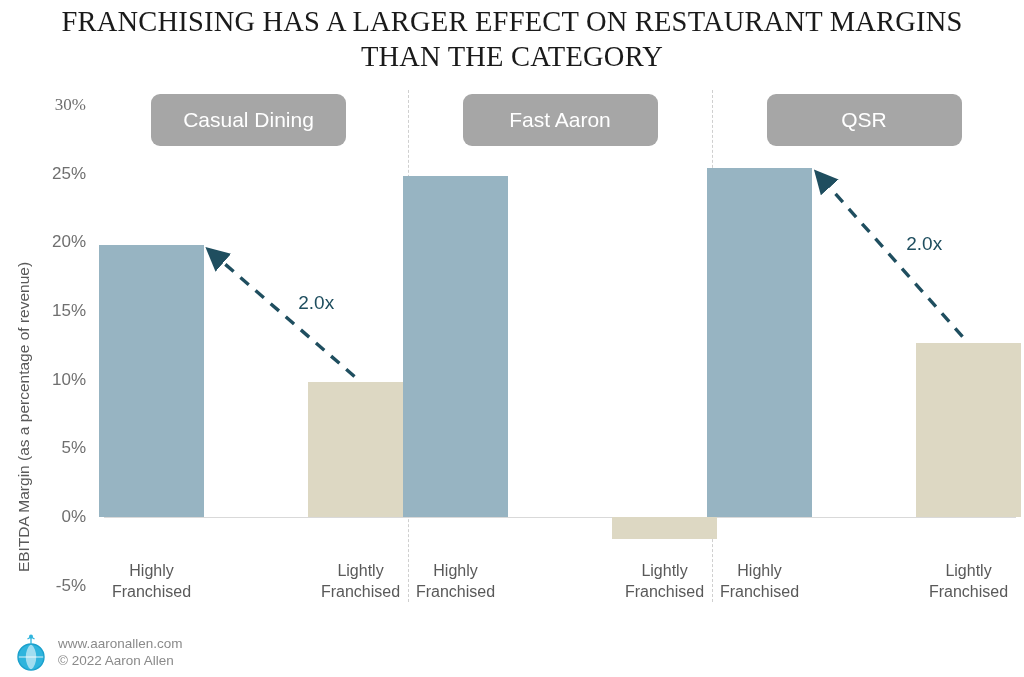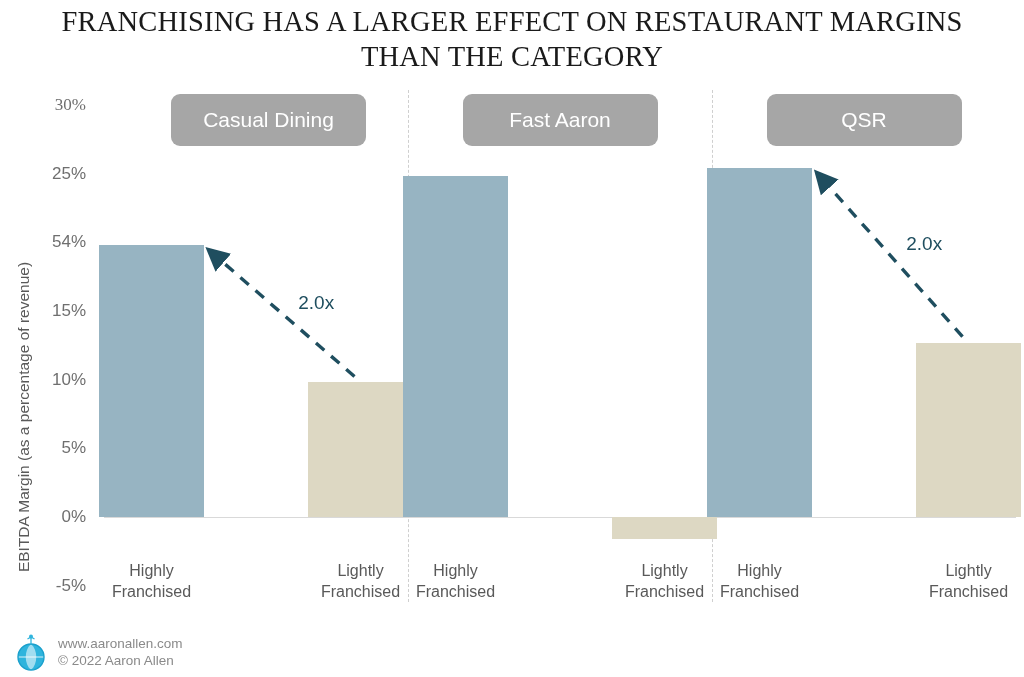--- a/index.html
+++ b/index.html
@@ -87,37 +87,37 @@
   <div class="title-block">
     <span class="title-line">FRANCHISING HAS A LARGER EFFECT ON RESTAURANT MARGINS</span>
     <span class="title-line">THAN THE CATEGORY</span>
   </div>
 
   <div class="ylabels">
     <div class="yaxis-title">EBITDA Margin (as a percentage of revenue)</div>
     <div id="ytick-host">
         <div class="ytick" style="top: 15px; font-family: Liberation Serif, serif;">30%</div>
         <div class="ytick" style="top: 83.6667px;">25%</div>
-        <div class="ytick" style="top: 152.333px;">54%</div>
+        <div class="ytick" style="top: 152.333px;">20%</div>
         <div class="ytick" style="top: 221px;">15%</div>
         <div class="ytick" style="top: 289.667px;">10%</div>
         <div class="ytick" style="top: 358.333px;">5%</div>
         <div class="ytick" style="top: 427px;">0%</div>
         <div class="ytick" style="top: 495.667px;">-5%</div>
       </div>
   </div>
 
   <div class="plot">
     <div class="zero-line"></div>
     <div id="divider-host">
         <div class="divider" style="left: 304px;"></div>
         <div class="divider" style="left: 608px;"></div>
       </div>
     <div id="pill-host">
-        <div class="pill" style="width: 195px; left: 67px; top: 4px;">Casual Dining</div>
+        <div class="pill" style="width: 195px; left: 47px; top: 4px;">Casual Dining</div>
         <div class="pill" style="width: 195px; left: 358.5px; top: 4px;">Fast Aaron</div>
         <div class="pill" style="width: 195px; left: 662.5px; top: 4px;">QSR</div>
       </div>
     <div id="bar-host">
         <div class="bar blue" style="left: -5px; top: 155.08px; width: 105px; height: 271.92px; background: rgb(151, 180, 194);"></div>
         <div class="bar beige" style="left: 204px; top: 292.413px; width: 105px; height: 134.587px; background: rgb(221, 216, 195);"></div>
         <div class="bar blue" style="left: 299px; top: 86.4133px; width: 105px; height: 340.587px; background: rgb(151, 180, 194);"></div>
         <div class="bar beige" style="left: 508px; top: 427px; width: 105px; height: 21.9733px; background: rgb(221, 216, 195);"></div>
         <div class="bar blue" style="left: 603px; top: 78.1733px; width: 105px; height: 348.827px; background: rgb(151, 180, 194);"></div>
         <div class="bar beige" style="left: 812px; top: 252.587px; width: 105px; height: 174.413px; background: rgb(221, 216, 195);"></div>

